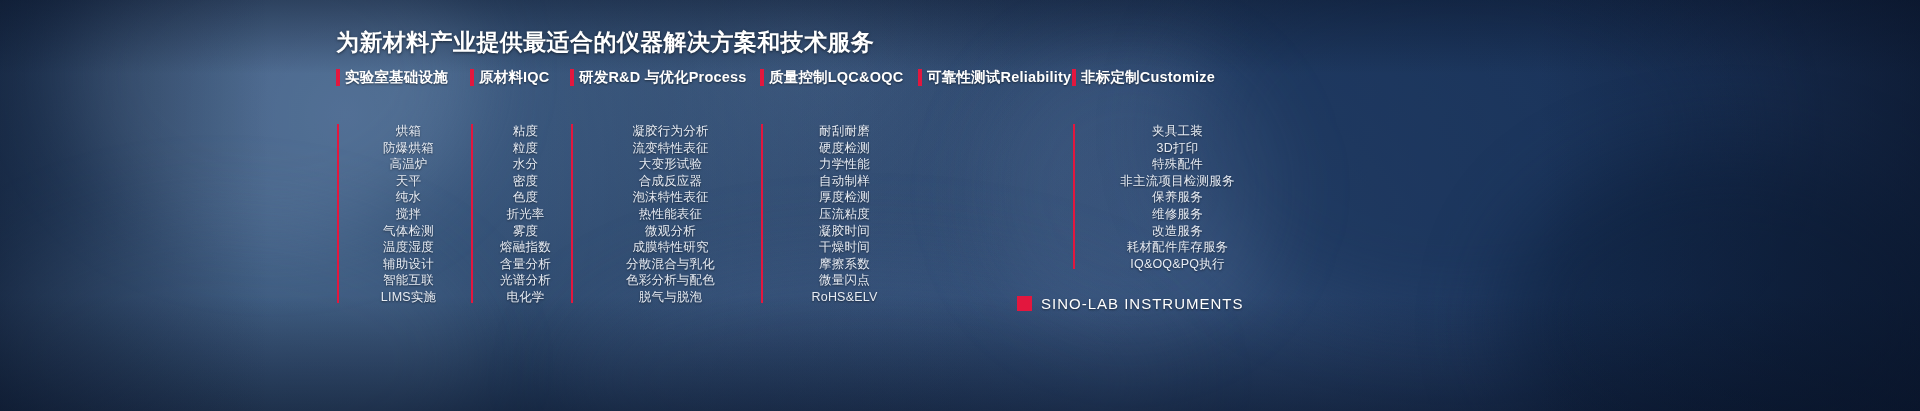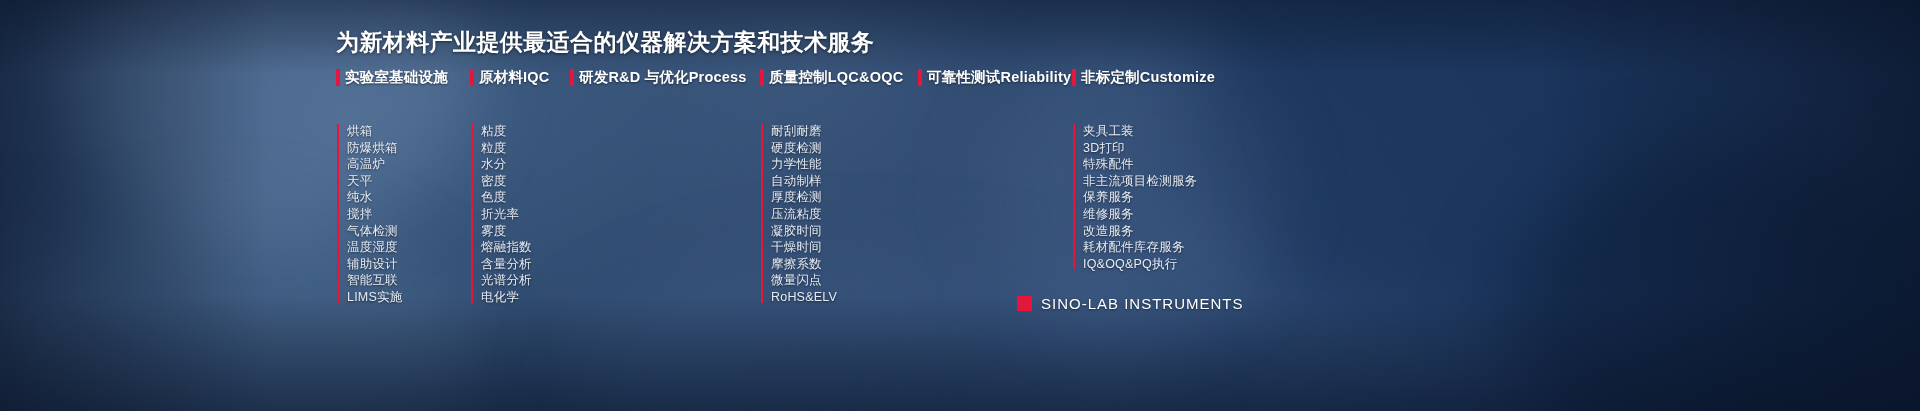--- a/index.html
+++ b/index.html
@@ -25,21 +25,21 @@
   .b4{left:1180px;top:-60px;width:560px;height:380px;background:rgba(22,48,86,0.55);}
   .b5{left:1500px;top:150px;width:460px;height:340px;background:rgba(14,34,64,0.6);}
   .b6{left:980px;top:40px;width:300px;height:300px;background:rgba(150,180,215,0.10);}
   .vignette{
     position:absolute;inset:0;pointer-events:none;
     background:
       linear-gradient(90deg,rgba(8,18,38,0.55) 0%,rgba(8,18,38,0) 14%,rgba(8,18,38,0) 80%,rgba(8,18,38,0.62) 100%),
       linear-gradient(180deg,rgba(8,18,38,0.45) 0%,rgba(8,18,38,0) 18%,rgba(8,18,38,0) 72%,rgba(8,18,38,0.55) 100%);
   }
 
-  .content{position:absolute;left:0;top:0;width:1920px;height:380px;}
+  .content{position:absolute;left:0;top:0;width:1920px;height:380px;text-align:center;}
 
   .headline{
     position:absolute;left:336px;top:27px;
     font-size:23px;font-weight:700;color:#ffffff;letter-spacing:0.4px;
     text-shadow:0 1px 3px rgba(0,0,0,0.55);white-space:nowrap;
   }
 
   .columns{position:absolute;left:336px;top:68px;display:flex;align-items:flex-start;}
   .col{position:relative;}
   .col-head{
@@ -127,20 +127,34 @@
             <div class="item">含量分析</div>
             <div class="item">光谱分析</div>
             <div class="item">电化学</div>
           </div>
         </div>
         <div class="col" style="width: 190px;">
           <div class="col-head">
             <span class="head-bar"></span>
             <span class="head-text">研发R&amp;D 与优化Process</span>
           </div>
+          <div class="col-body">
+            <span class="col-rule"></span>
+            <div class="item">凝胶行为分析</div>
+            <div class="item">流变特性表征</div>
+            <div class="item">大变形试验</div>
+            <div class="item">合成反应器</div>
+            <div class="item">泡沫特性表征</div>
+            <div class="item">热性能表征</div>
+            <div class="item">微观分析</div>
+            <div class="item">成膜特性研究</div>
+            <div class="item">分散混合与乳化</div>
+            <div class="item">色彩分析与配色</div>
+            <div class="item">脱气与脱泡</div>
+          </div>
         </div>
         <div class="col" style="width: 158px;">
           <div class="col-head">
             <span class="head-bar"></span>
             <span class="head-text">质量控制LQC&amp;OQC</span>
           </div>
           <div class="col-body">
             <span class="col-rule"></span>
             <div class="item">耐刮耐磨</div>
             <div class="item">硬度检测</div>

